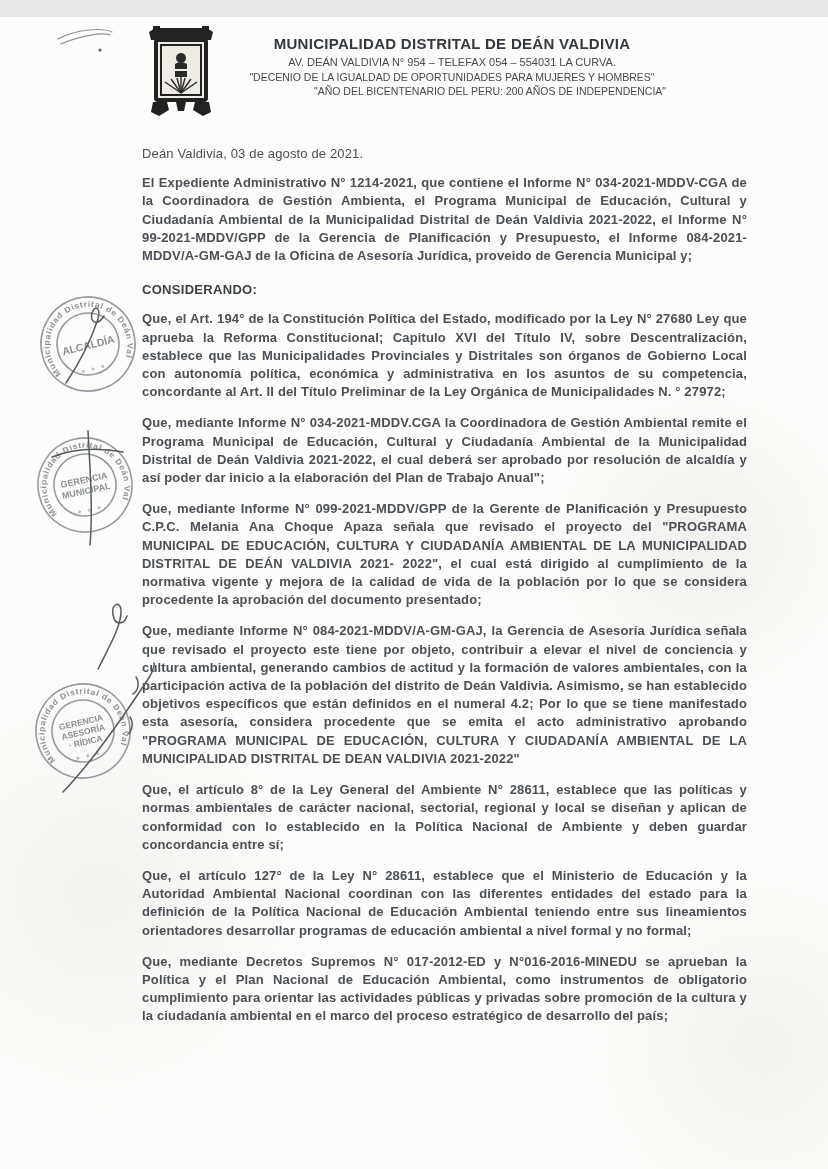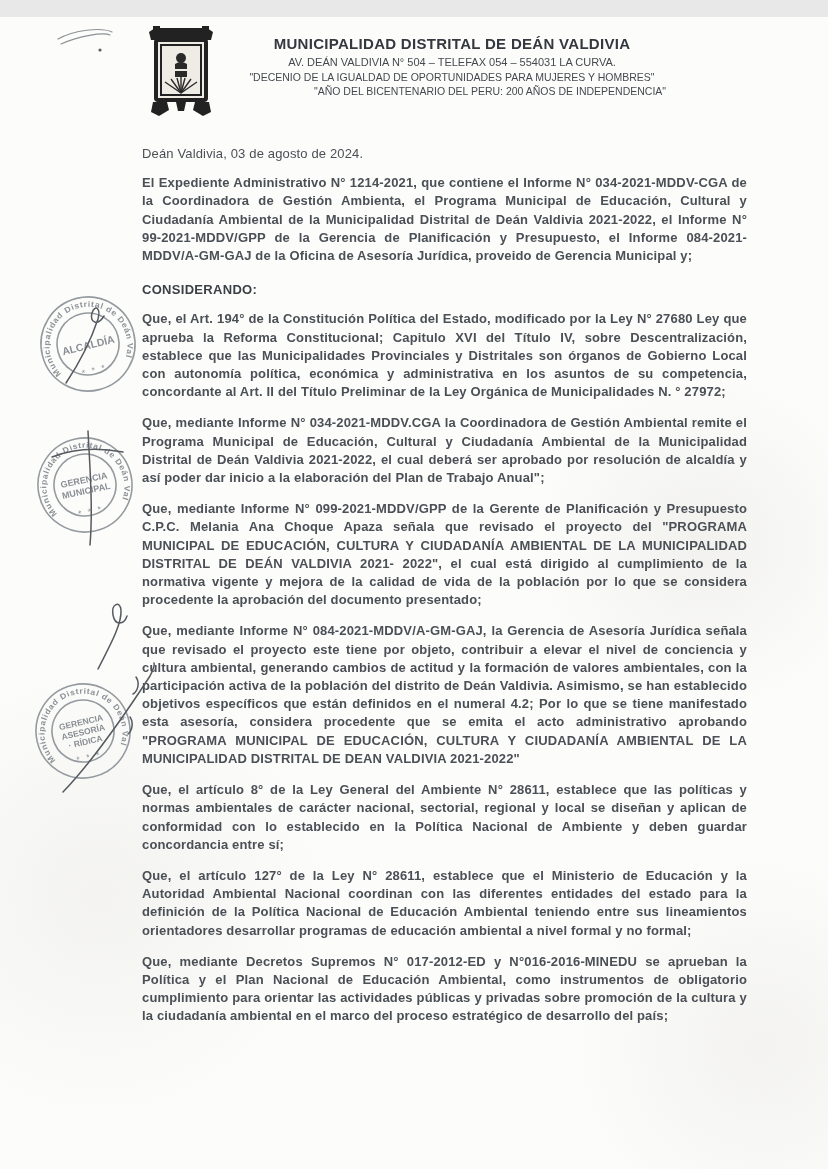--- a/index.html
+++ b/index.html
@@ -76,27 +76,27 @@
       </g>
 
       <path d="M8 78 L22 78 L24 86 L14 92 L6 88 Z" fill="#222"></path>
       <path d="M64 78 L50 78 L48 86 L58 92 L66 88 Z" fill="#222"></path>
       <path d="M31 78 L41 78 L39 87 L33 87 Z" fill="#222"></path>
     </svg>
   </div>
 
   <div class="header-text">
     <div class="org-name">MUNICIPALIDAD DISTRITAL DE DEÁN VALDIVIA</div>
-    <div class="address">AV. DEÁN VALDIVIA N° 504 – TELEFAX 054 – 554031 LA CURVA.</div>
+    <div class="address">AV. DEÁN VALDIVIA N° 954 – TELEFAX 054 – 554031 LA CURVA.</div>
     <div class="slogan">"DECENIO DE LA IGUALDAD DE OPORTUNIDADES PARA MUJERES Y HOMBRES"</div>
     <div class="slogan slogan-2">"AÑO DEL BICENTENARIO DEL PERU: 200 AÑOS DE INDEPENDENCIA"</div>
   </div>
 
   <div class="doc-body">
-    <p class="dateline">Deán Valdivia, 03 de agosto de 2024.</p>
+    <p class="dateline">Deán Valdivia, 03 de agosto de 2021.</p>
     <p class="para">El Expediente Administrativo N° 1214-2021, que contiene el Informe N° 034-2021-MDDV-CGA de la Coordinadora de Gestión Ambienta, el Programa Municipal de Educación, Cultural y Ciudadanía Ambiental de la Municipalidad Distrital de Deán Valdivia 2021-2022, el Informe N° 99-2021-MDDV/GPP de la Gerencia de Planificación y Presupuesto, el Informe 084-2021-MDDV/A-GM-GAJ de la Oficina de Asesoría Jurídica, proveido de Gerencia Municipal y;</p>
     <p class="label">CONSIDERANDO:</p>
     <p class="para">Que, el Art. 194° de la Constitución Política del Estado, modificado por la Ley N° 27680 Ley que aprueba la Reforma Constitucional; Capitulo XVI del Título IV, sobre Descentralización, establece que las Municipalidades Provinciales y Distritales son órganos de Gobierno Local con autonomía política, económica y administrativa en los asuntos de su competencia, concordante al Art. II del Título Preliminar de la Ley Orgánica de Municipalidades N. ° 27972;</p>
     <p class="para">Que, mediante Informe N° 034-2021-MDDV.CGA la Coordinadora de Gestión Ambiental remite el Programa Municipal de Educación, Cultural y Ciudadanía Ambiental de la Municipalidad Distrital de Deán Valdivia 2021-2022, el cual deberá ser aprobado por resolución de alcaldía y así poder dar inicio a la elaboración del Plan de Trabajo Anual";</p>
     <p class="para">Que, mediante Informe N° 099-2021-MDDV/GPP de la Gerente de Planificación y Presupuesto C.P.C. Melania Ana Choque Apaza señala que revisado el proyecto del "PROGRAMA MUNICIPAL DE EDUCACIÓN, CULTURA Y CIUDADANÍA AMBIENTAL DE LA MUNICIPALIDAD DISTRITAL DE DEÁN VALDIVIA 2021- 2022", el cual está dirigido al cumplimiento de la normativa vigente y mejora de la calidad de vida de la población por lo que se considera procedente la aprobación del documento presentado;</p>
     <p class="para">Que, mediante Informe N° 084-2021-MDDV/A-GM-GAJ, la Gerencia de Asesoría Jurídica señala que revisado el proyecto este tiene por objeto, contribuir a elevar el nivel de conciencia y cultura ambiental, generando cambios de actitud y la formación de valores ambientales, con la participación activa de la población del distrito de Deán Valdivia. Asimismo, se han establecido objetivos específicos que están definidos en el numeral 4.2; Por lo que se tiene manifestado esta asesoría, considera procedente que se emita el acto administrativo aprobando "PROGRAMA MUNICIPAL DE EDUCACIÓN, CULTURA Y CIUDADANÍA AMBIENTAL DE LA MUNICIPALIDAD DISTRITAL DE DEAN VALDIVIA 2021-2022"</p>
     <p class="para">Que, el artículo 8° de la Ley General del Ambiente N° 28611, establece que las políticas y normas ambientales de carácter nacional, sectorial, regional y local se diseñan y aplican de conformidad con lo establecido en la Política Nacional de Ambiente y deben guardar concordancia entre sí;</p>
     <p class="para">Que, el artículo 127° de la Ley N° 28611, establece que el Ministerio de Educación y la Autoridad Ambiental Nacional coordinan con las diferentes entidades del estado para la definición de la Política Nacional de Educación Ambiental teniendo entre sus lineamientos orientadores desarrollar programas de educación ambiental a nivel formal y no formal;</p>
     <p class="para">Que, mediante Decretos Supremos N° 017-2012-ED y N°016-2016-MINEDU se aprueban la Política y el Plan Nacional de Educación Ambiental, como instrumentos de obligatorio cumplimiento para orientar las actividades públicas y privadas sobre promoción de la cultura y la ciudadanía ambiental en el marco del proceso estratégico de desarrollo del país;</p>
   </div>

